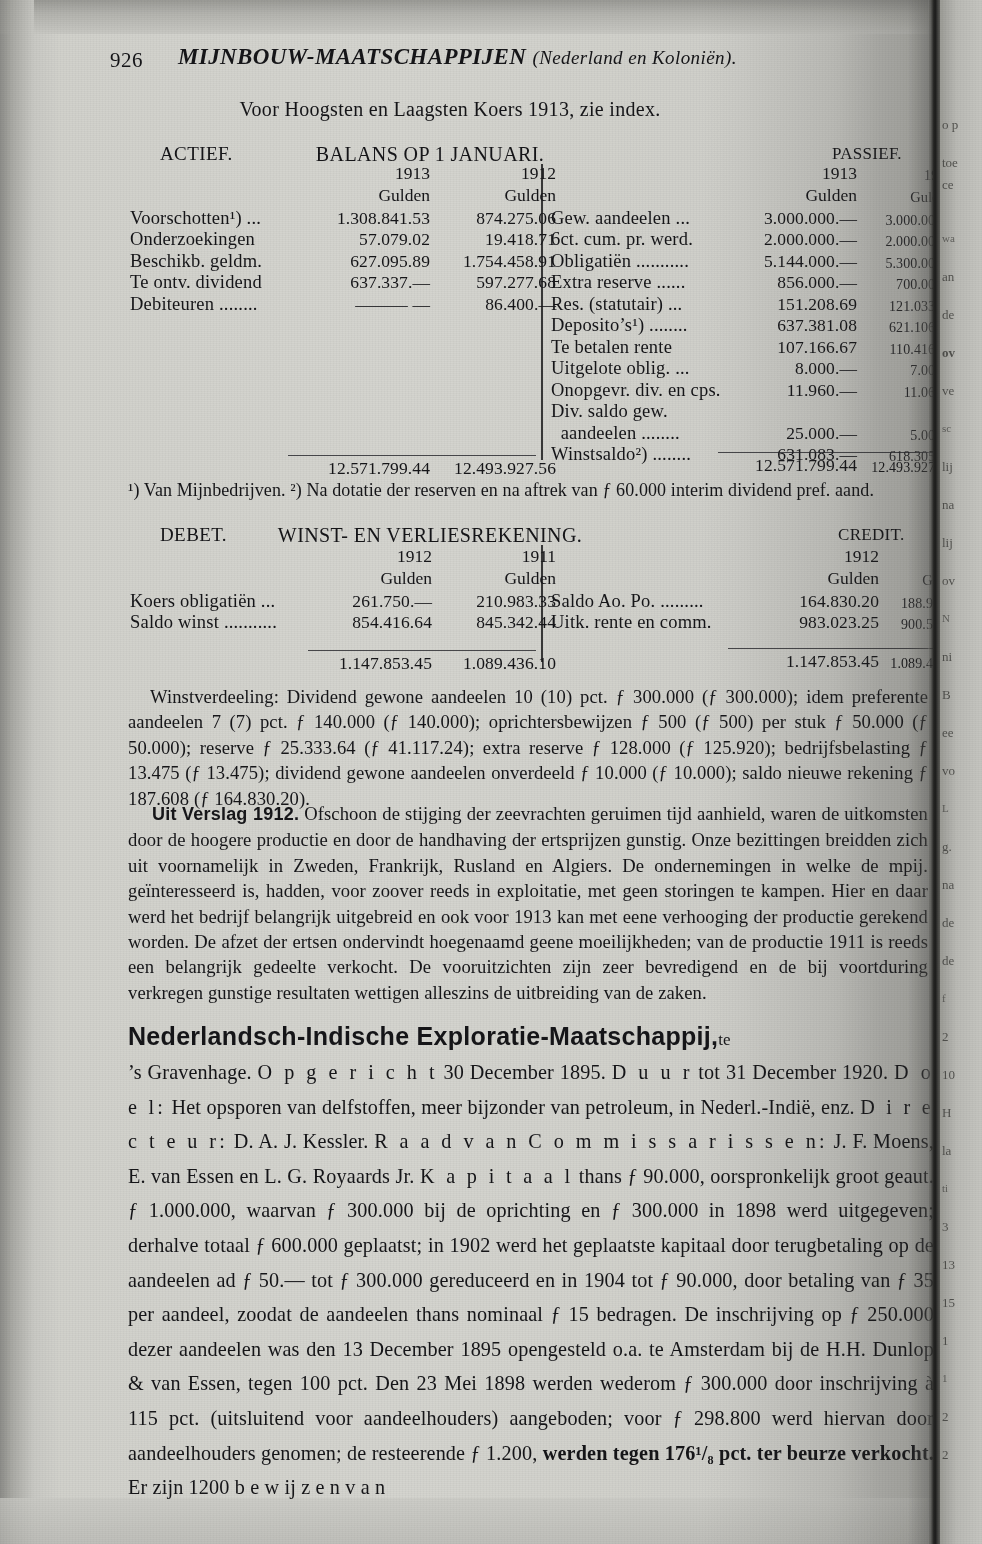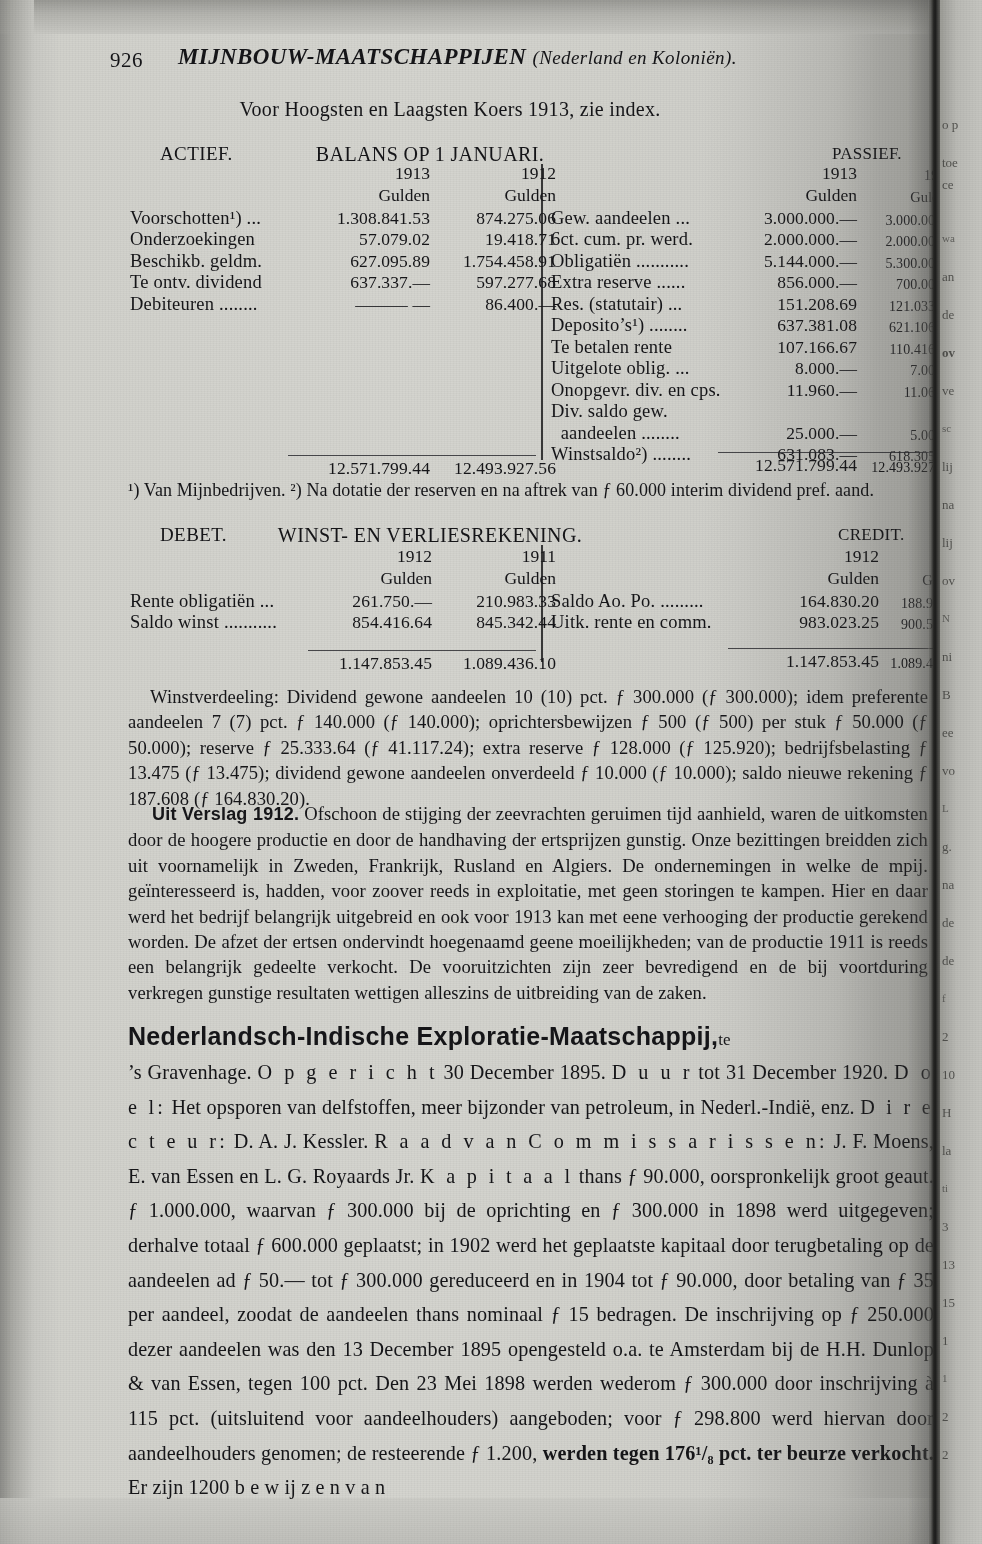--- a/index.html
+++ b/index.html
@@ -387,21 +387,21 @@
           <td class="lbl"></td>
           <td class="yr n1">1912</td>
           <td class="yr n2">1911</td>
         </tr>
         <tr class="hdr">
           <td class="lbl"></td>
           <td class="yr n1">Gulden</td>
           <td class="yr n2">Gulden</td>
         </tr>
           <tr>
-            <td class="lbl">Rente obligatiën ...</td>
+            <td class="lbl">Koers obligatiën ...</td>
             <td class="num n1">261.750.—</td>
             <td class="num n2">210.983.33</td>
           </tr>
           <tr>
             <td class="lbl">Saldo winst ...........</td>
             <td class="num n1">854.416.64</td>
             <td class="num n2">845.342.44</td>
           </tr>
         </tbody>
     </table>

